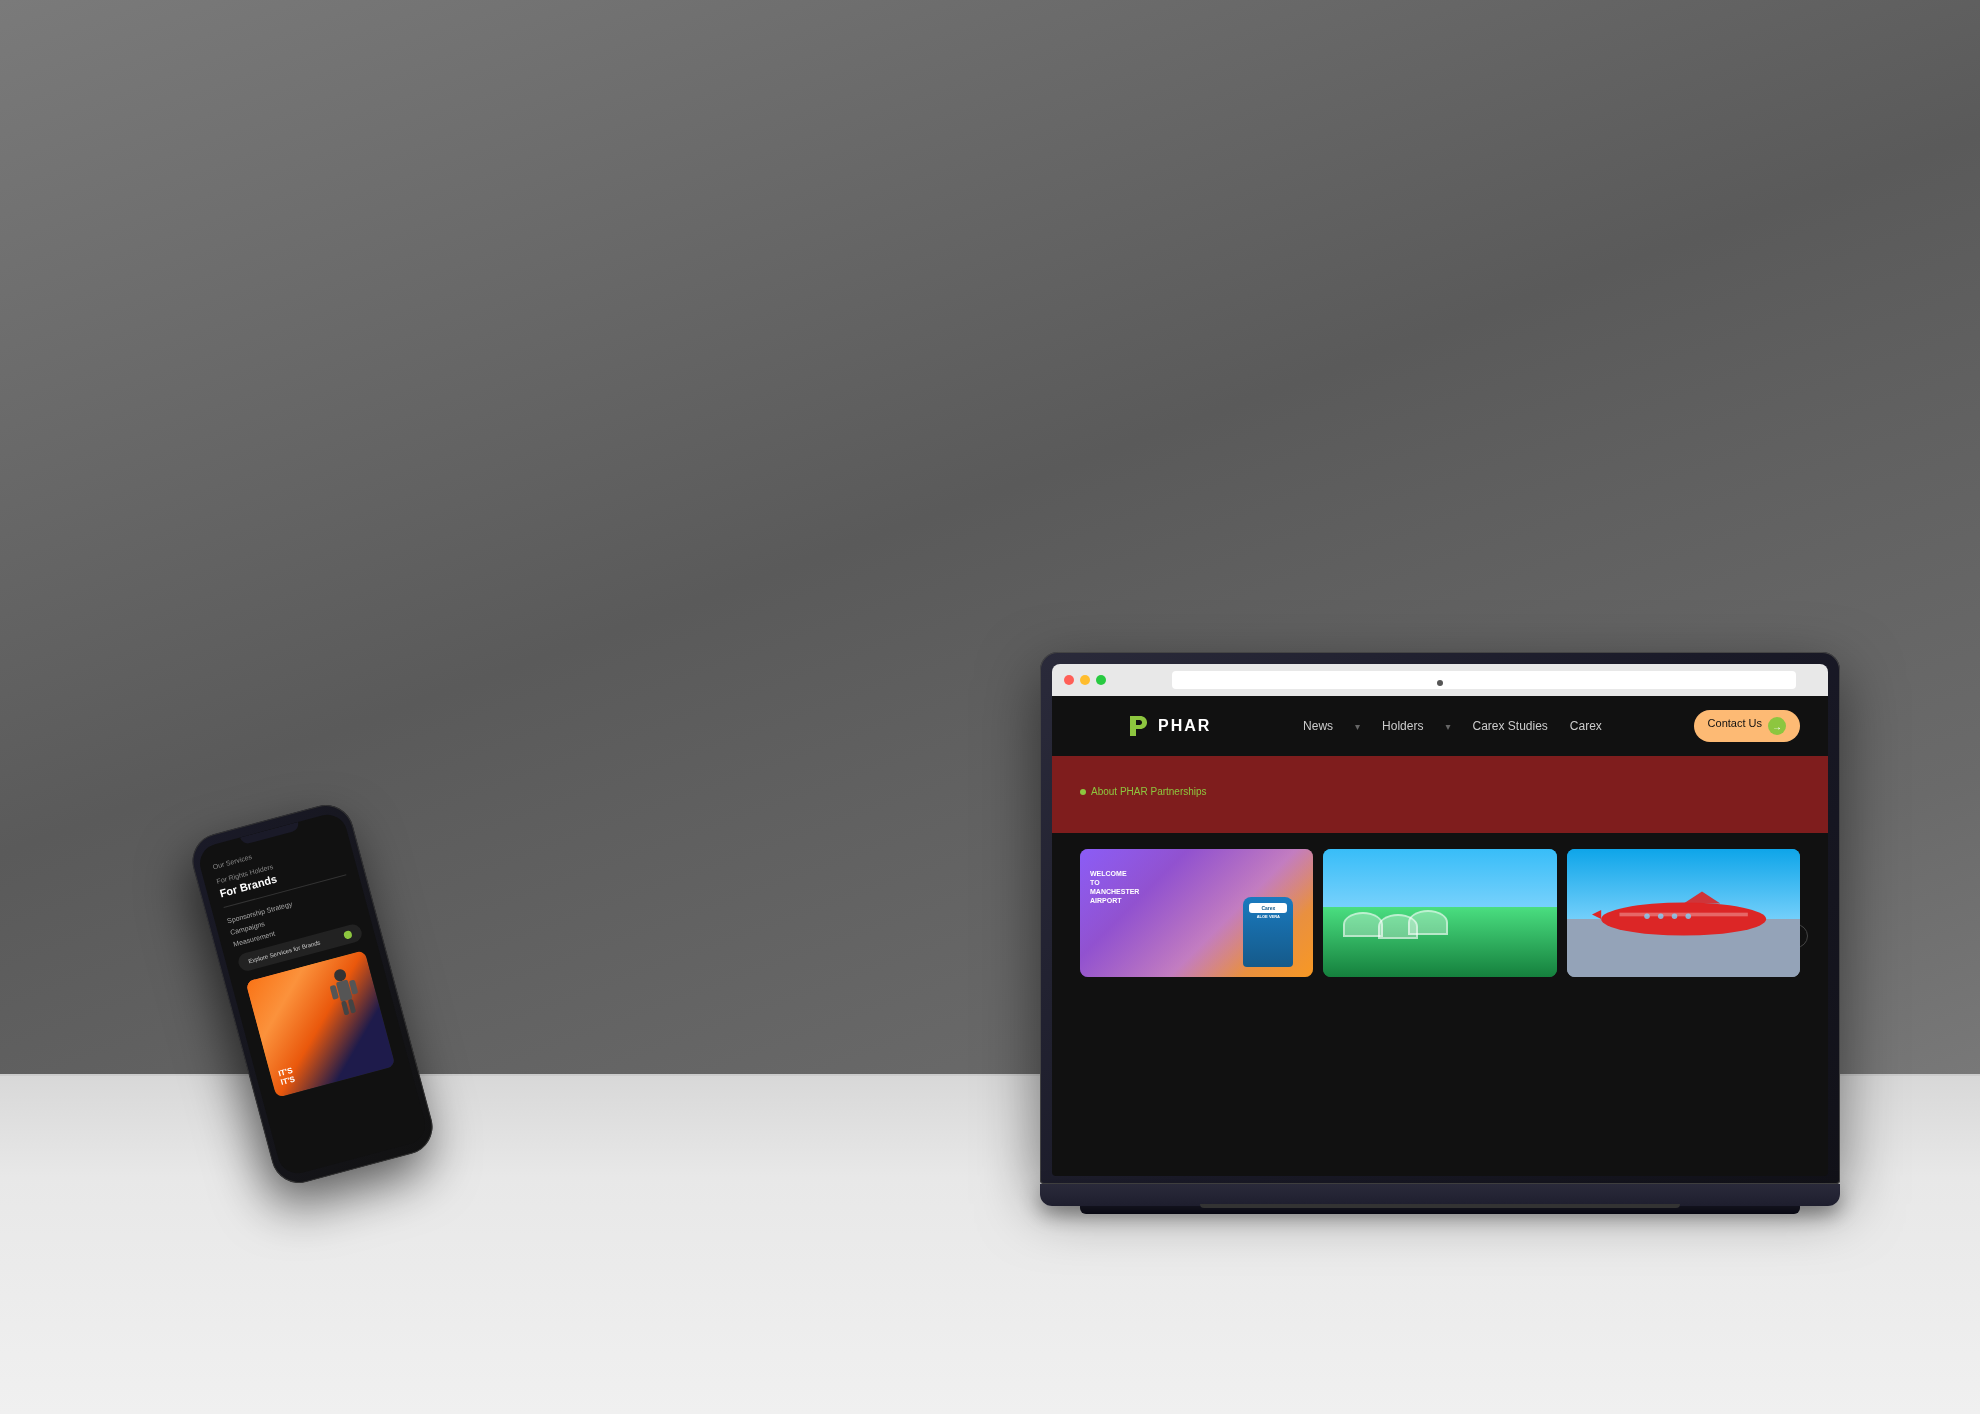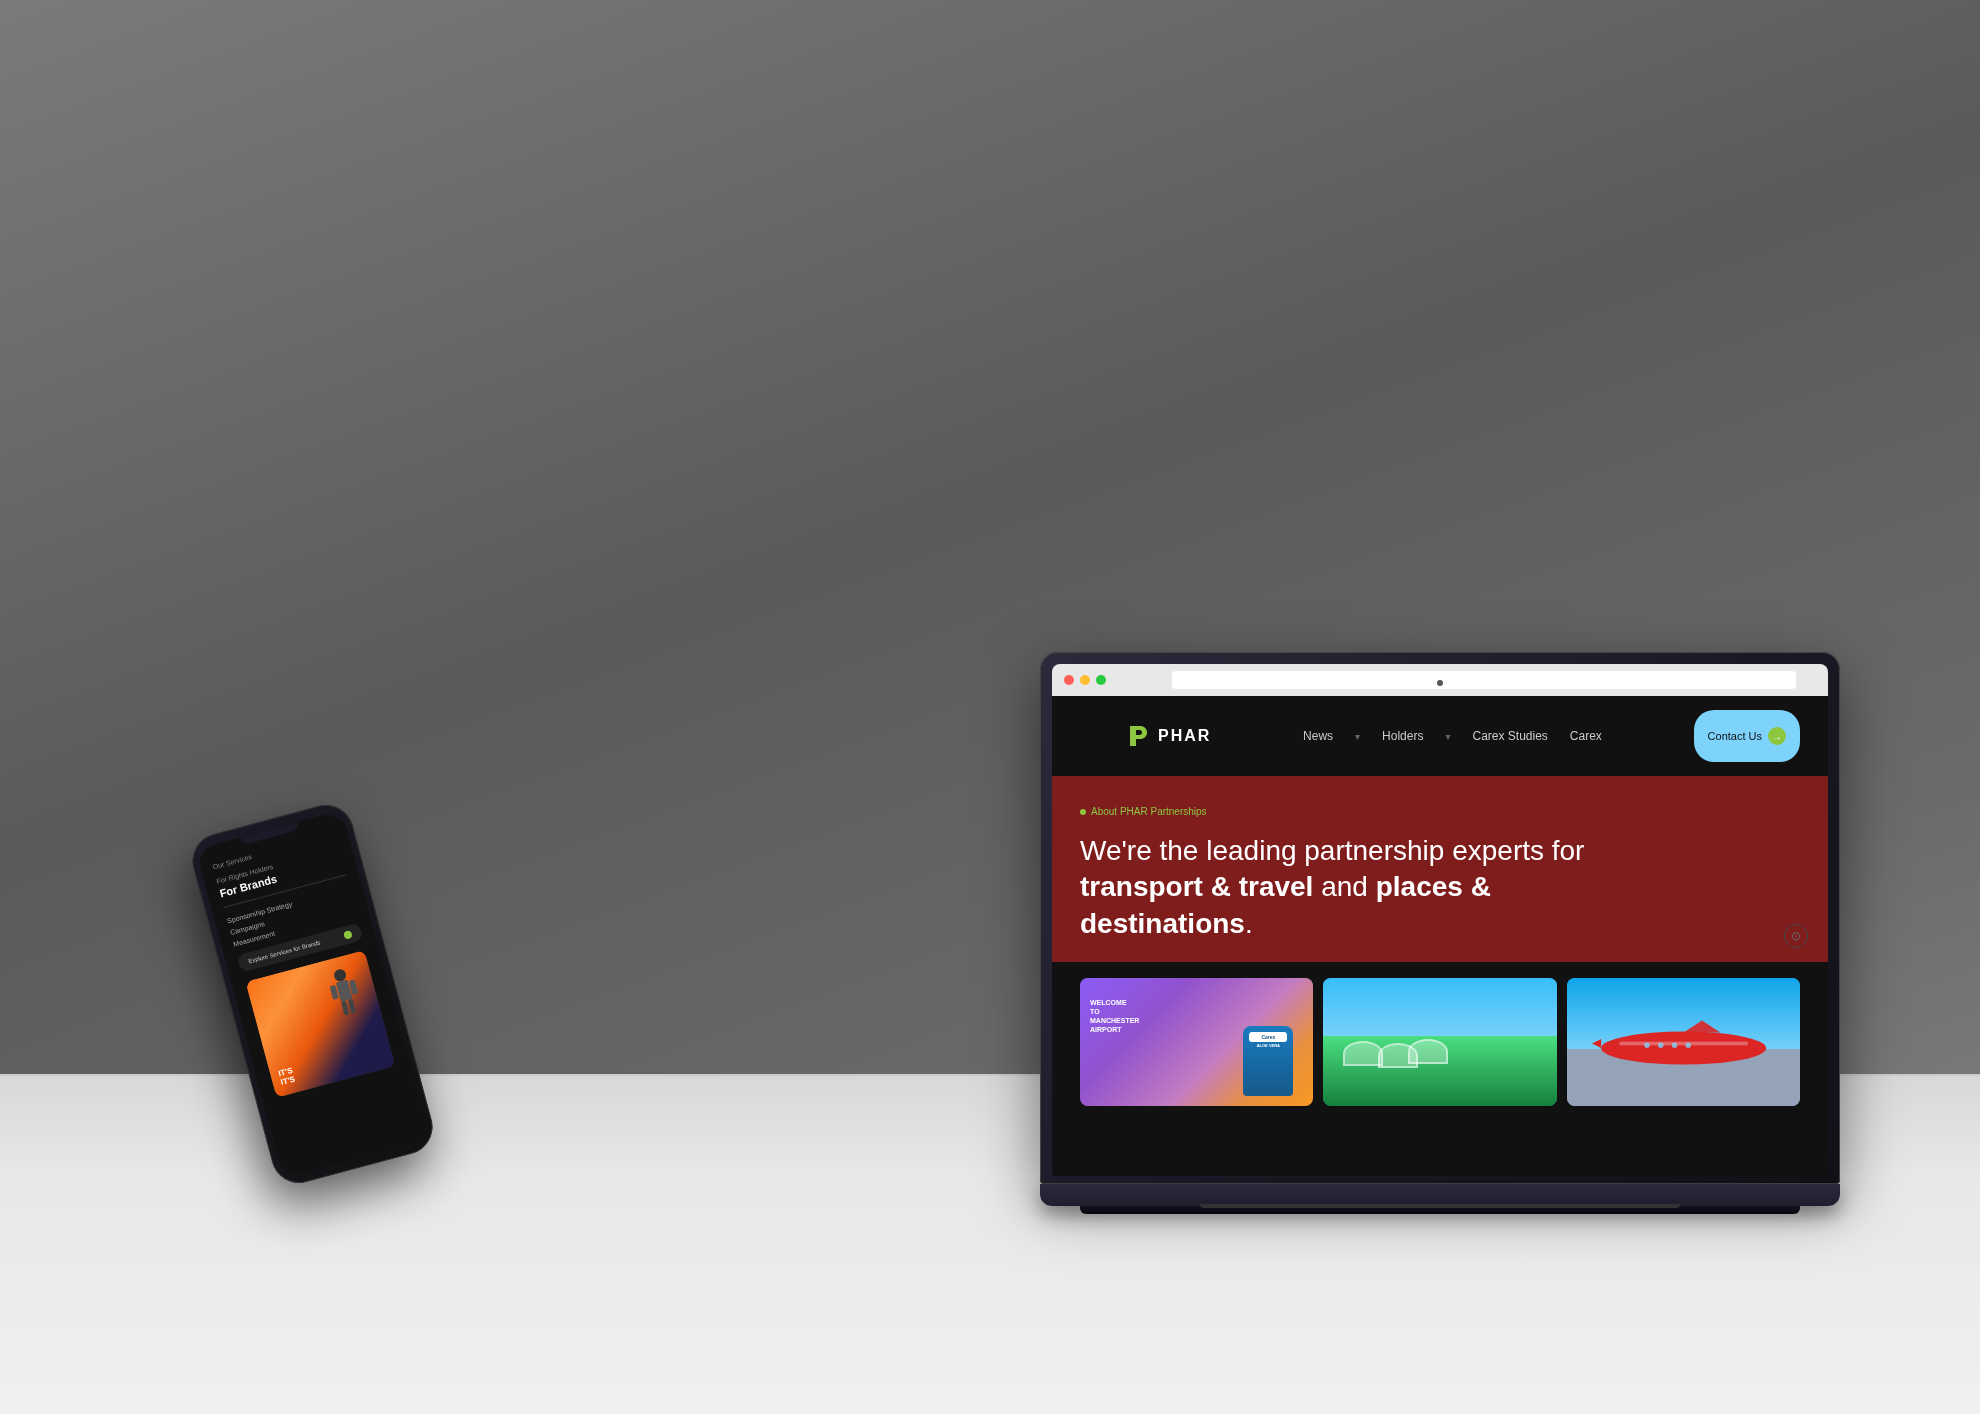--- a/index.html
+++ b/index.html
@@ -132,25 +132,24 @@
       gap: 22px;
     }
 
     .nav-link {
       color: #ccc;
       font-size: 12px;
       text-decoration: none;
     }
 
     .contact-btn {
-      background: #7dd3fc;
+      background: #fdba74;
       border-radius: 20px;
-      padding: 17px 14px;
-      display: flex;
-      align-items: center;
+      padding: 7px 14px;
+      display: flex;
       gap: 6px;
       font-size: 11px;
       color: #111;
     }
 
     .contact-btn-arrow {
       width: 18px;
       height: 18px;
       background: #8dc63f;
       border-radius: 50%;
@@ -458,26 +457,20 @@
             <span>Contact Us</span>
             <div class="contact-btn-arrow">→</div>
           </div>
         </nav>
 
         <div class="site-hero">
           <div class="about-label">
             <div class="about-dot"></div>
             <span>About PHAR Partnerships</span>
           </div>
-          <div class="hero-text">
-            <span>We're the leading partnership experts for</span><br>
-            <strong>transport &amp; travel</strong>
-            <span>and</span>
-            <strong>places &amp; destinations</strong><span>.</span>
-          </div>
         </div>
 
         <div class="scroll-indicator">⊙</div>
 
         <div class="image-grid">
 
           <div class="grid-img img1">
             <div class="airport-sign">
               WELCOME<br>TO<br>MANCHESTER<br>AIRPORT
             </div>

